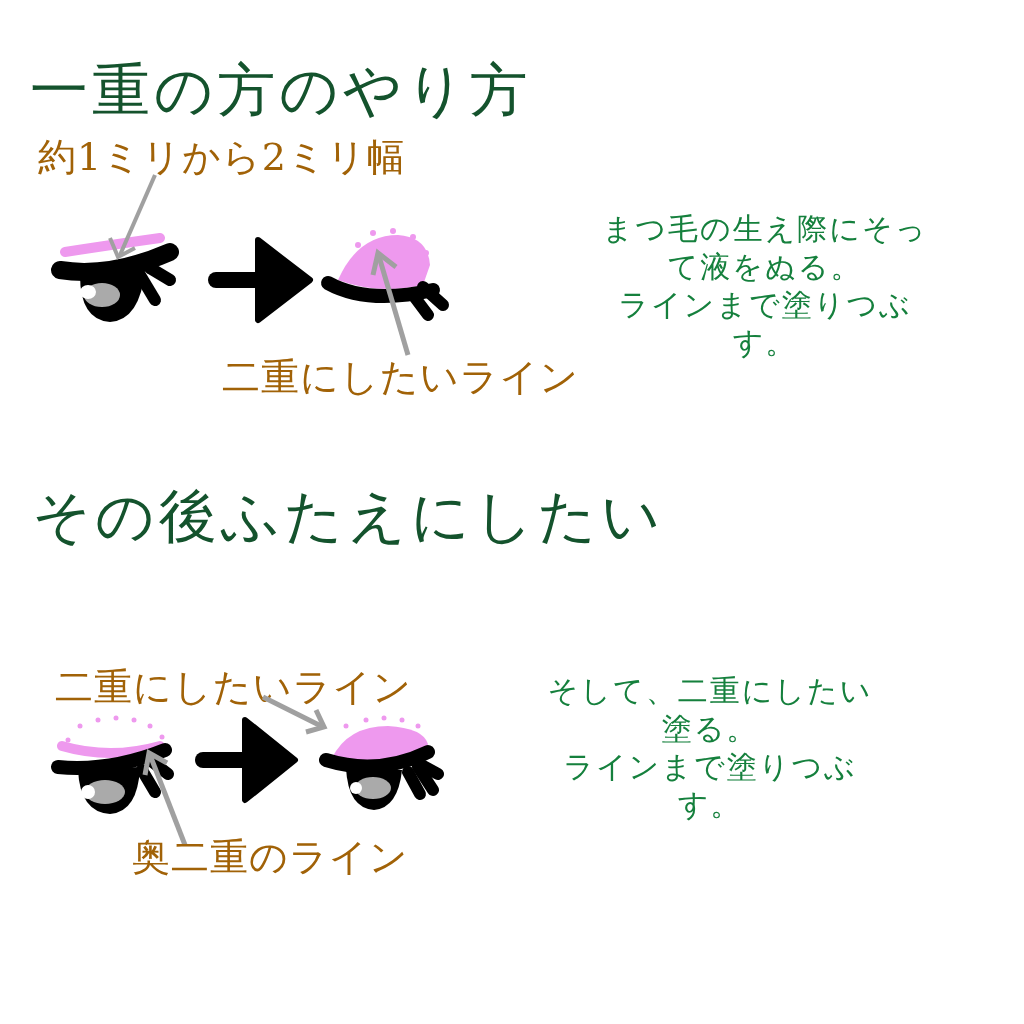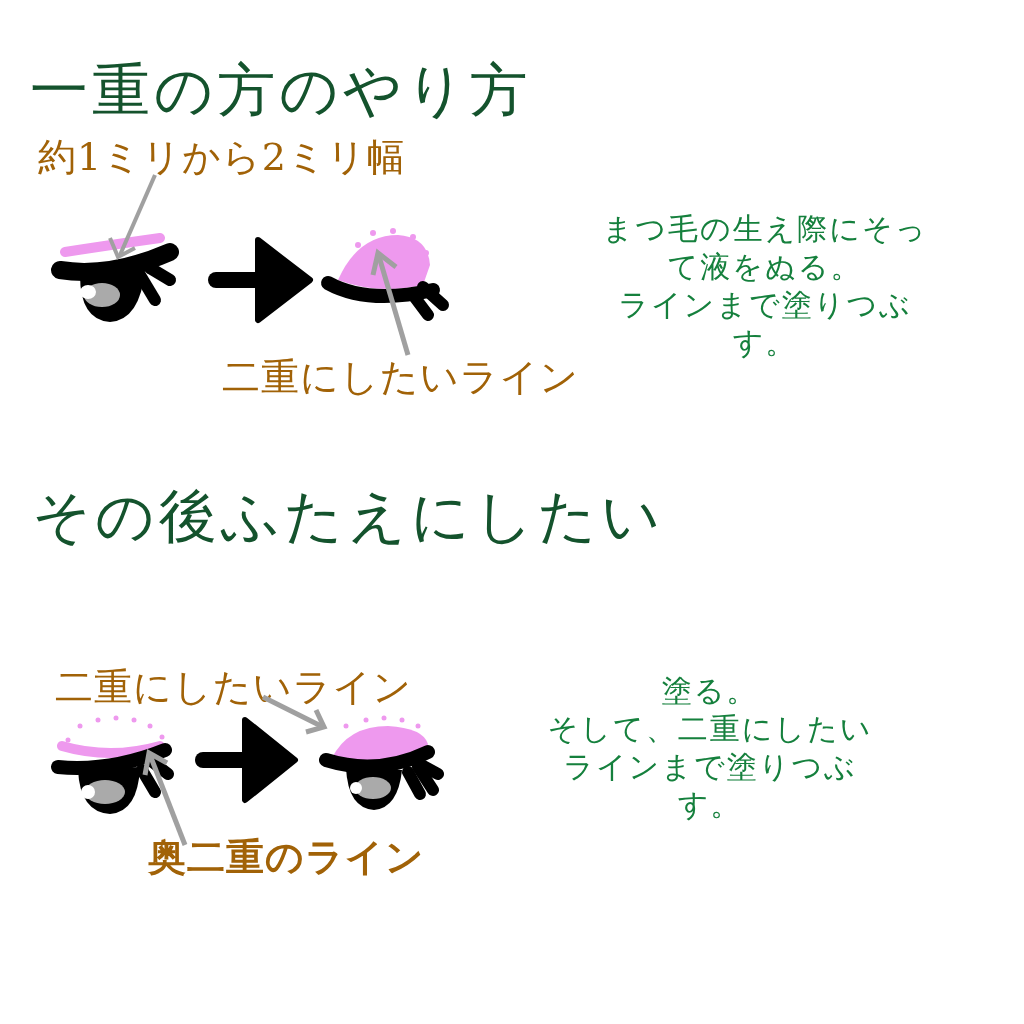--- a/index.html
+++ b/index.html
@@ -107,20 +107,20 @@
   <path d="M14 46 Q30 14 70 14 Q105 16 110 32 L100 50 Q60 58 14 46 Z" fill="#ee99ee"></path>
   <path d="M8 48 Q60 64 110 40" stroke="#000" stroke-width="14" fill="none" stroke-linecap="round"></path>
   <path d="M28 56 Q30 96 56 98 Q80 96 84 58 Z" fill="#000"></path>
   <ellipse cx="55" cy="76" rx="18" ry="11" fill="#aaaaaa"></ellipse>
   <ellipse cx="38" cy="76" rx="6" ry="6" fill="#ffffff"></ellipse>
   <path d="M98 50 L120 62" stroke="#000" stroke-width="12" stroke-linecap="round"></path>
   <path d="M90 60 L102 82" stroke="#000" stroke-width="12" stroke-linecap="round"></path>
   <path d="M100 55 L115 78" stroke="#000" stroke-width="12" stroke-linecap="round"></path>
 </svg>
 
-<div class="label" style="left:148px; top:832px;font-weight:bold;">奥二重のライン</div>
+<div class="label" style="left:132px; top:832px;">奥二重のライン</div>
 
 <div class="desc" style="left:515px; top:672px; width:390px;">
+  <div>そして、二重にしたい</div>
   <div>塗る。</div>
-  <div>そして、二重にしたい</div>
   <div>ラインまで塗りつぶ</div>
   <div>す。</div>
 </div>
 
 </body></html>

